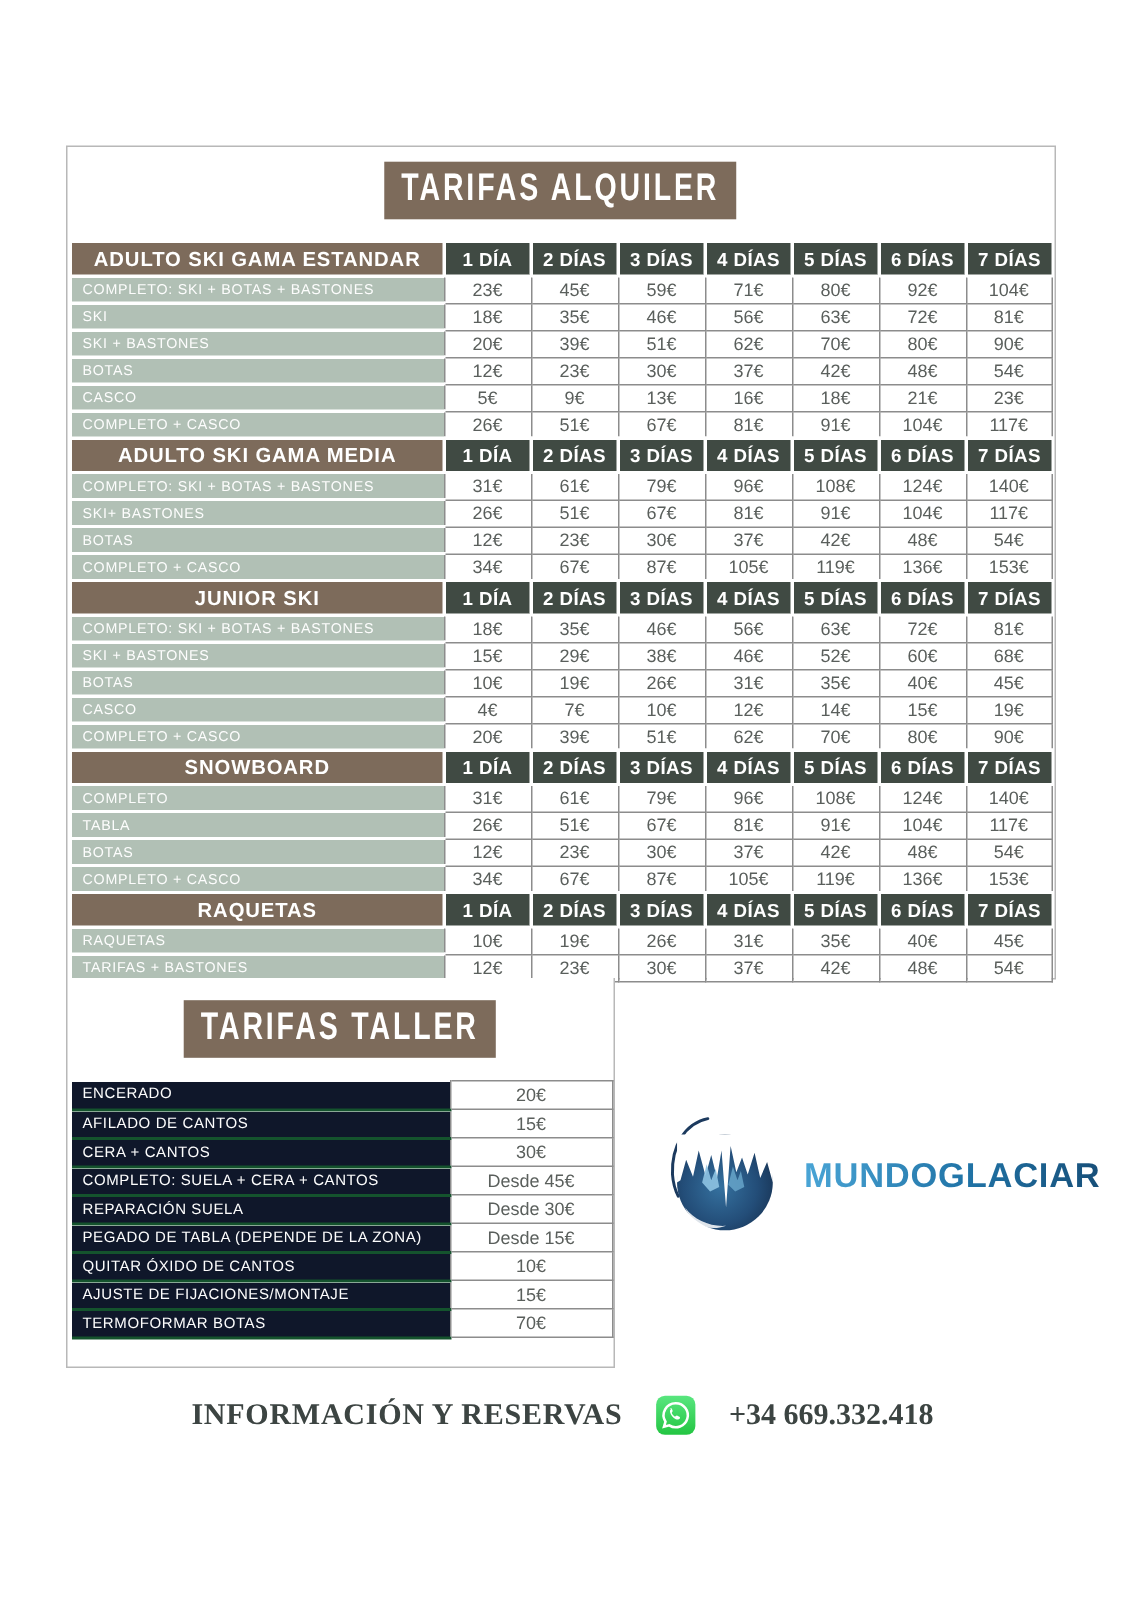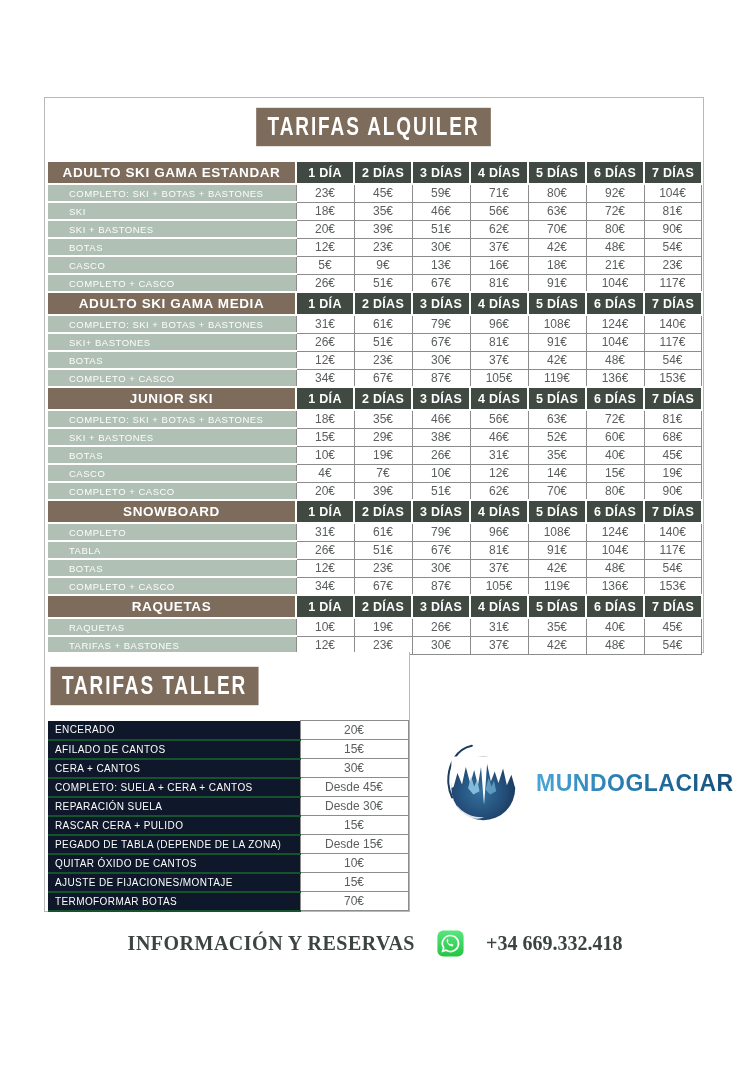--- a/index.html
+++ b/index.html
@@ -28,32 +28,32 @@
     text-align:center;letter-spacing:.6px;
     border-top:2px solid #fff;border-bottom:2px solid #fff;border-right:2px solid #fff;
   }
   .day-header{
     background:#404a43;color:#fff;font-weight:bold;font-size:12.5px;
     text-align:center;letter-spacing:.3px;
     border-left:2px solid #fff;border-top:2px solid #fff;border-bottom:2px solid #fff;
   }
   .row-label{
     background:#b1c0b5;color:#fdfdfd;font-size:9.5px;letter-spacing:.5px;
-    padding-left:21px;border-bottom:2px solid #fff;border-right:1px solid #8c8c8c;
+    padding-left:7px;border-bottom:2px solid #fff;border-right:1px solid #8c8c8c;
   }
   .price-cell{
     background:#fff;color:#5a5f5c;font-size:12px;text-align:center;
     border:1px solid #8c8c8c;
   }
   
   .taller-box{
     position:absolute;left:44px;top:652px;width:366px;height:260px;
     border:1px solid #b8b8b8;border-top:none;box-sizing:border-box;background:#fff;
   }
-  .taller-title-wrap{position:absolute;left:0;top:19px;width:100%;}
+  .taller-title-wrap{position:absolute;left:0;top:19px;width:100%;text-align:center;}
   .taller-table{position:absolute;left:3px;top:68px;width:360px;}
   .taller-row{height:19px;}
   .taller-label{
     background:#0f172a;color:#fdfdfd;font-size:10px;letter-spacing:.4px;
     padding-left:7px;border-bottom:2px solid #14532d;border-right:1px solid #8c8c8c;
   }
   .taller-price{
     background:#fff;color:#5a5f5c;font-size:12px;text-align:center;
     border:1px solid #8c8c8c;
   }
@@ -390,24 +390,20 @@
         </tr>
         <tr class="taller-row">
           <td class="taller-label">COMPLETO: SUELA + CERA + CANTOS</td>
           <td class="taller-price">Desde 45€</td>
         </tr>
         <tr class="taller-row">
           <td class="taller-label">REPARACIÓN SUELA</td>
           <td class="taller-price">Desde 30€</td>
         </tr>
         <tr class="taller-row">
-          <td class="taller-label">RASCAR CERA + PULIDO</td>
-          <td class="taller-price">15€</td>
-        </tr>
-        <tr class="taller-row">
           <td class="taller-label">PEGADO DE TABLA (DEPENDE DE LA ZONA)</td>
           <td class="taller-price">Desde 15€</td>
         </tr>
         <tr class="taller-row">
           <td class="taller-label">QUITAR ÓXIDO DE CANTOS</td>
           <td class="taller-price">10€</td>
         </tr>
         <tr class="taller-row">
           <td class="taller-label">AJUSTE DE FIJACIONES/MONTAJE</td>
           <td class="taller-price">15€</td>

